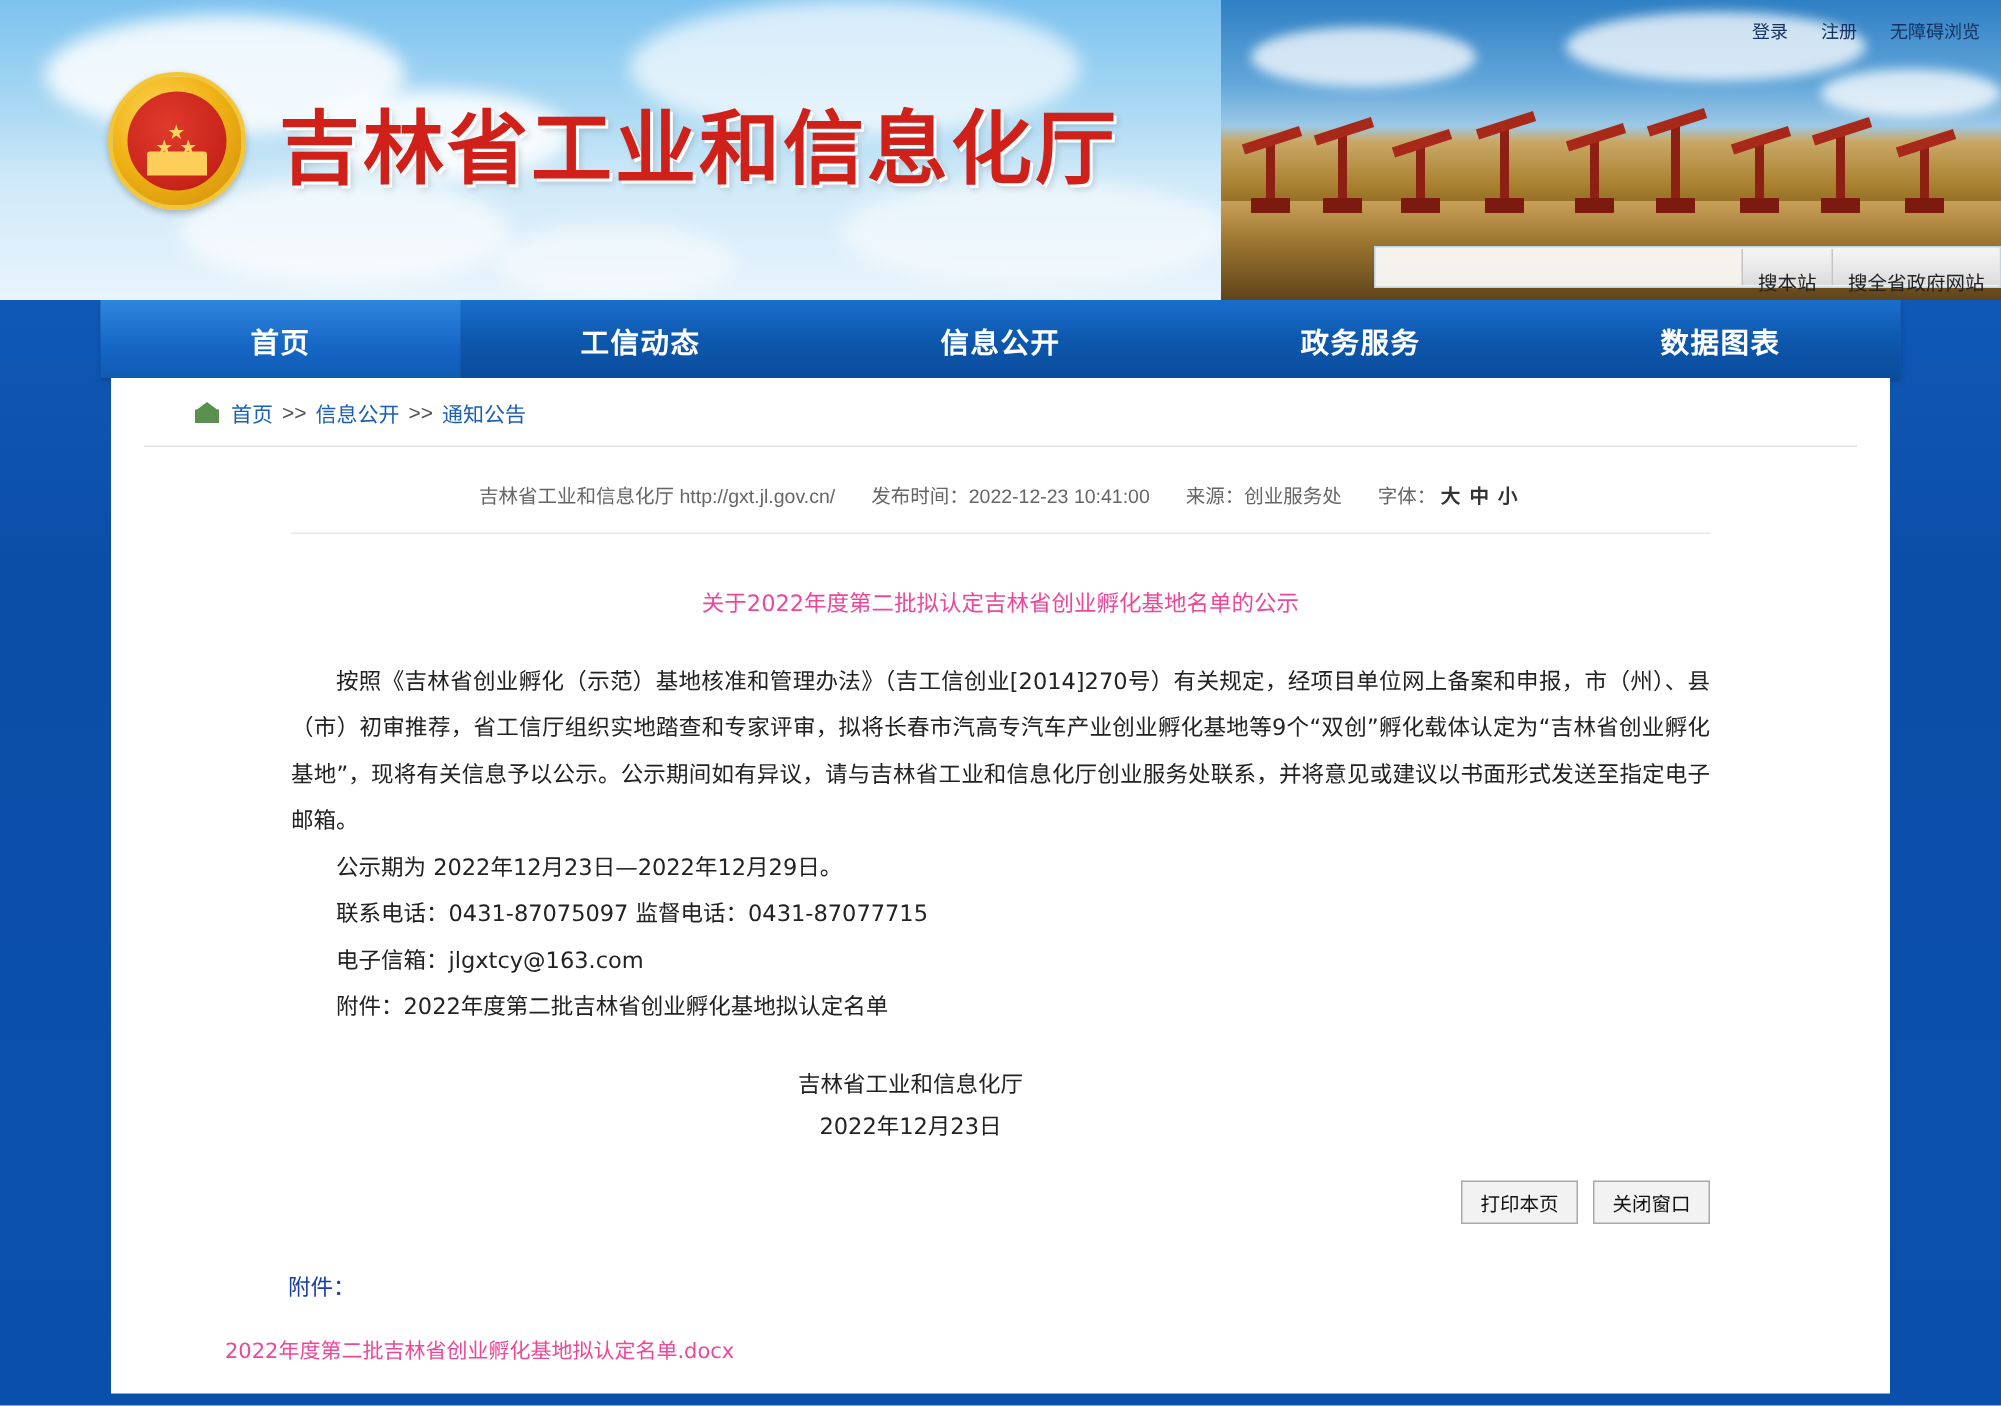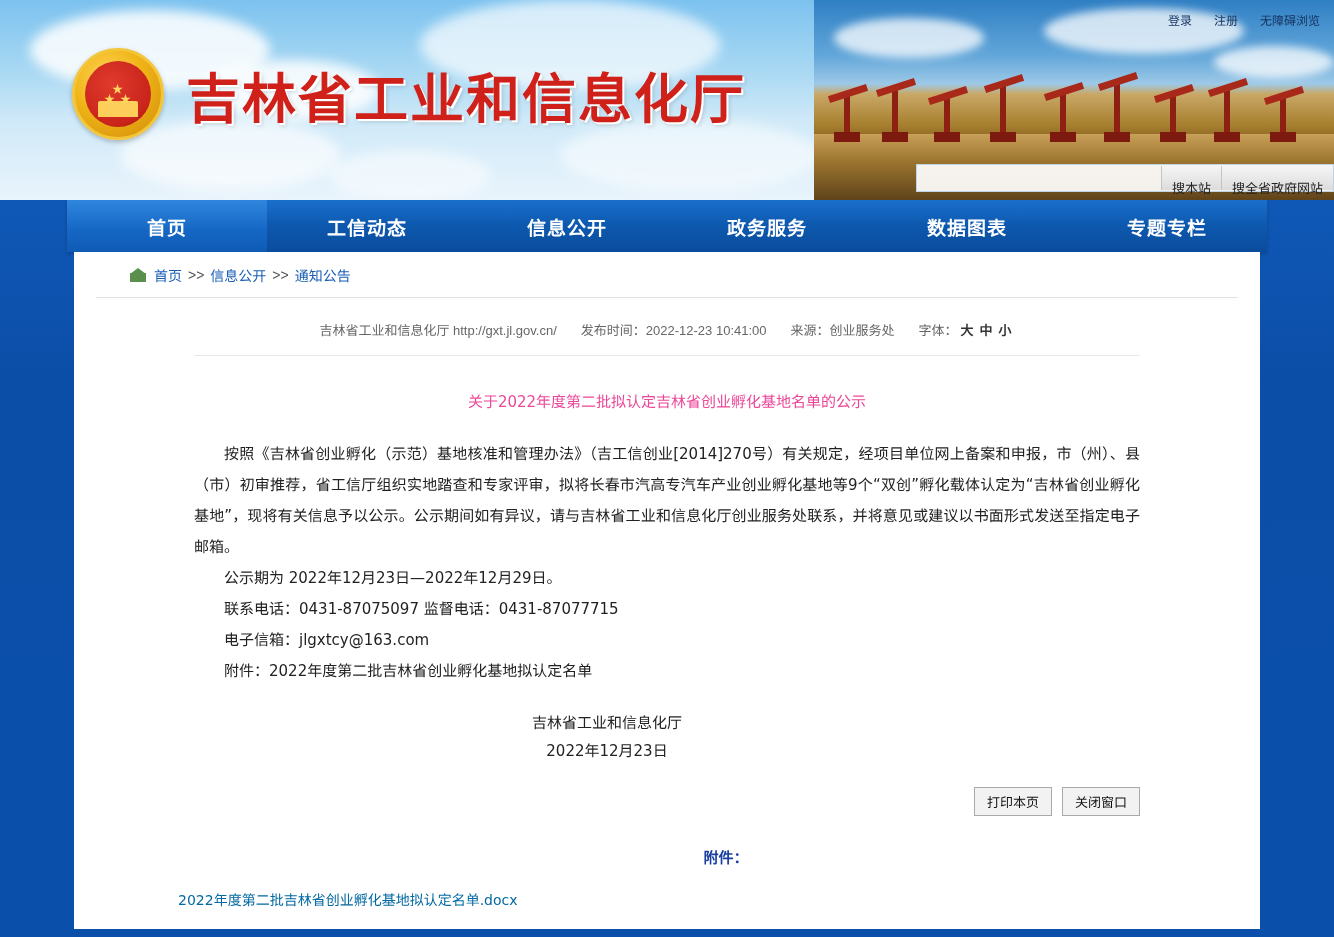--- a/index.html
+++ b/index.html
@@ -282,29 +282,28 @@
     padding: 4px 12px;
     background: #f2f2f2;
     border: 1px solid #a9a9a9;
     color: #111;
     cursor: pointer;
     font-family: "DejaVu Sans", sans-serif;
   }
   .attach-title {
     margin: 30px 0 0 118px;
     font-size: 15px;
-    font-weight: bold;
+    font-weight: normal;
     color: #1a3fa0;
     font-family: "DejaVu Sans", sans-serif;
-    text-align: center;
   }
   .attach-item {
-    margin: 22px 0 0 104px;
+    margin: 22px 0 0 76px;
     font-size: 14px;
-    color: #0369a1;
+    color: #ec4899;
     font-family: "DejaVu Sans", sans-serif;
     cursor: pointer;
   }
 </style>
 </head>
 <body>
 
 <div class="header">
   <div class="cloud c1"></div>
   <div class="cloud c2"></div>
@@ -351,21 +350,20 @@
     <button class="search-btn">搜全省政府网站</button>
   </div>
 </div>
 
 <div class="nav">
   <div class="nav-item active">首页</div>
   <div class="nav-item">工信动态</div>
   <div class="nav-item">信息公开</div>
   <div class="nav-item">政务服务</div>
   <div class="nav-item">数据图表</div>
-  <div class="nav-item">专题专栏</div>
 </div>
 
 <div class="content">
 
   <div class="breadcrumb">
     <span class="home-icon"></span>
     <a href="#">首页</a>
     <span class="arrow">&gt;&gt;</span>
     <a href="#">信息公开</a>
     <span class="arrow">&gt;&gt;</span>

